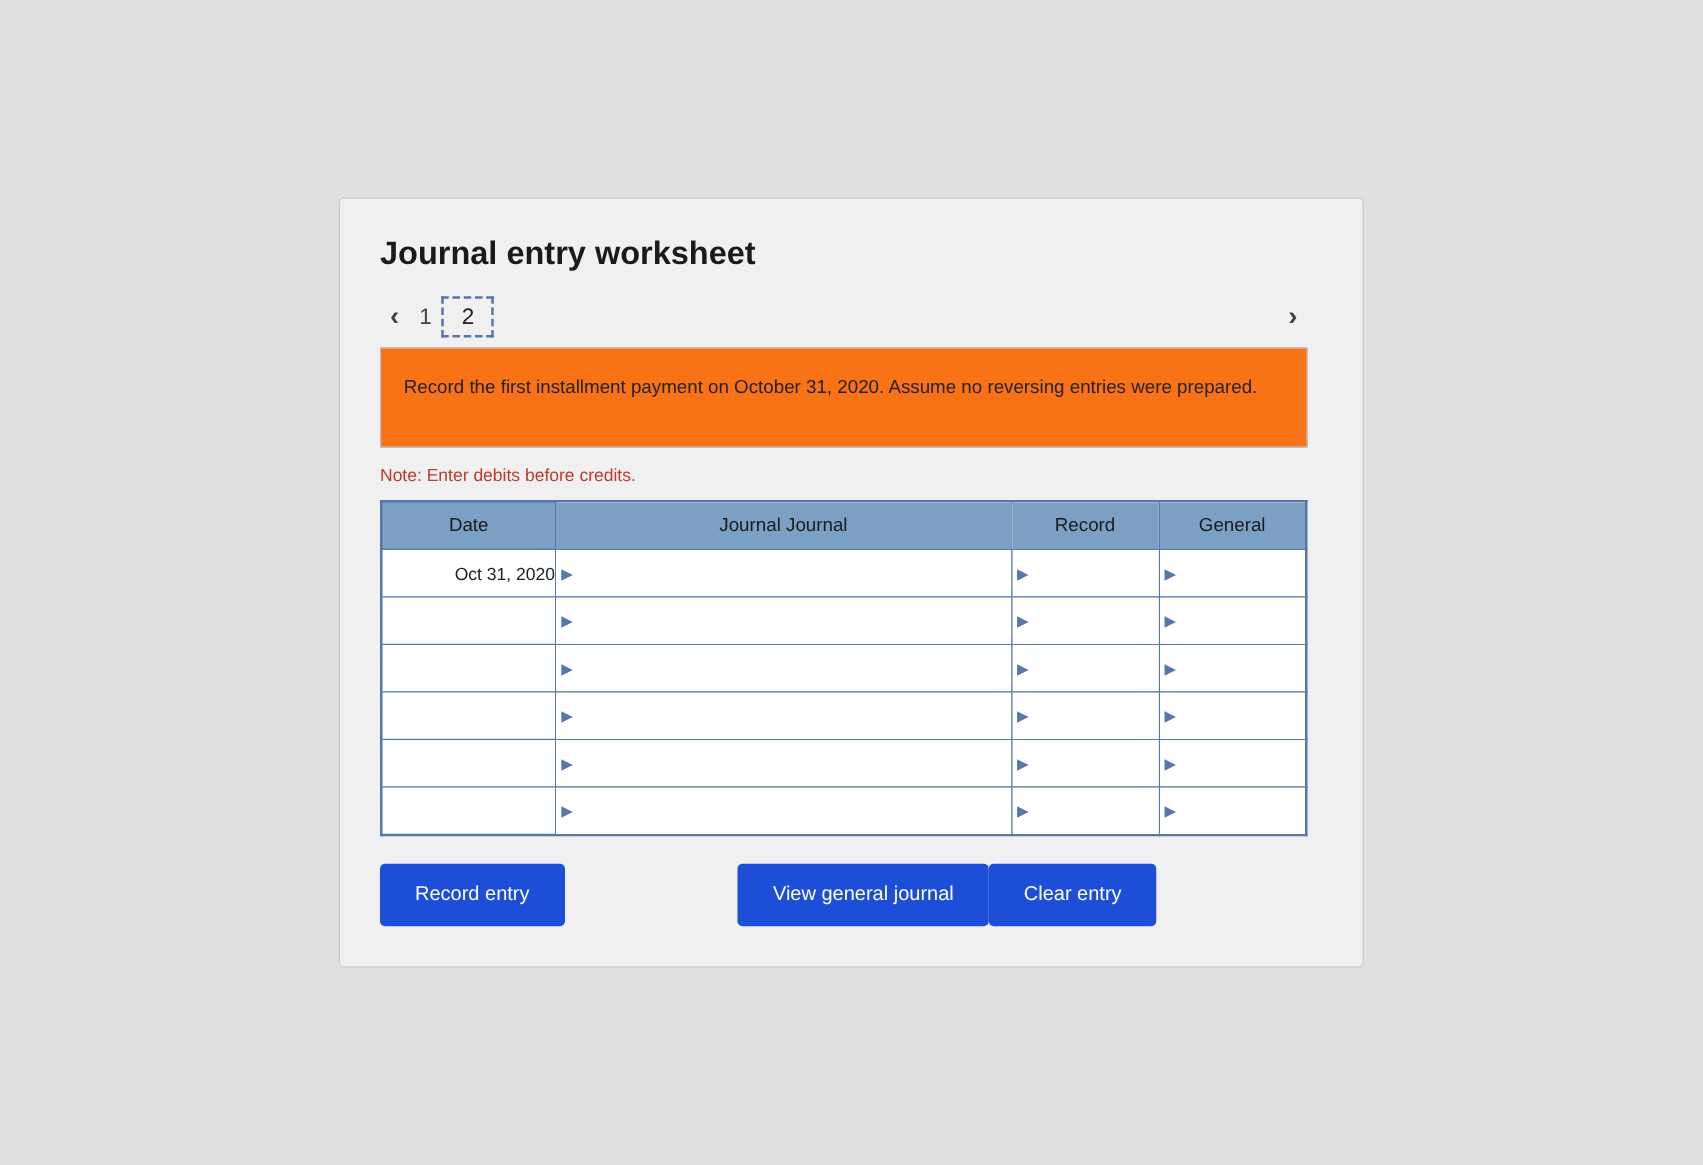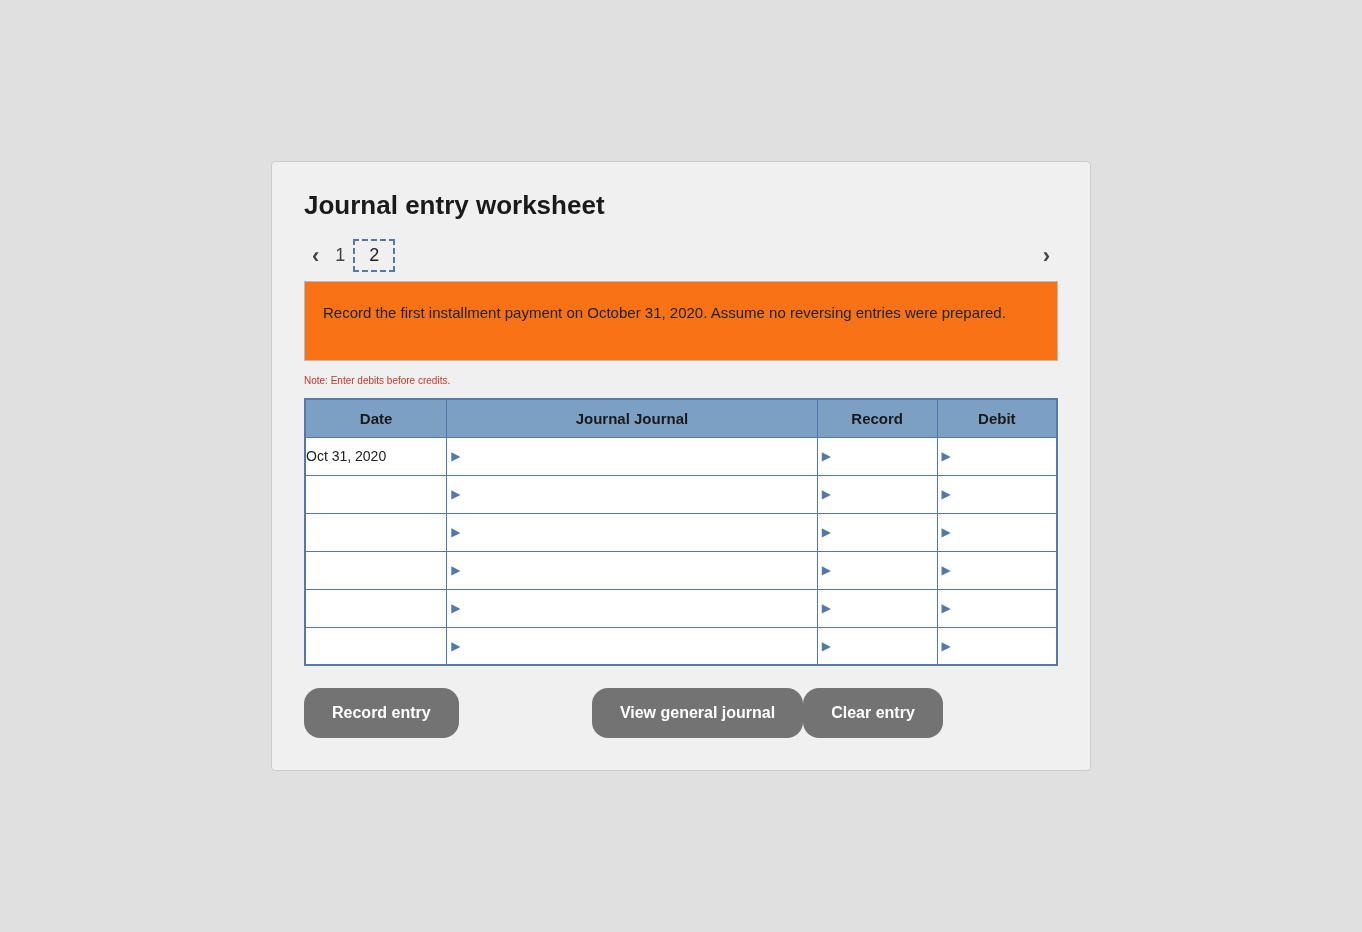--- a/index.html
+++ b/index.html
@@ -8,21 +8,21 @@
       font-family: Arial, sans-serif;
       display: flex;
       justify-content: center;
       align-items: center;
       min-height: 100vh;
     }
     .container {
       background: #f0f0f0;
       border: 1px solid #ccc;
       border-radius: 4px;
-      padding: 28px 32px 32px 32px;
+      padding: 28px 44px 32px 32px;
       width: 820px;
       position: relative;
     }
     .page-title {
       font-size: 26px;
       font-weight: bold;
       color: #1a1a1a;
       margin-bottom: 18px;
     }
     .nav-row {
@@ -63,46 +63,46 @@
       padding: 20px 18px 24px 18px;
       margin-top: 8px;
       margin-bottom: 14px;
       font-size: 15px;
       color: #222;
       line-height: 1.5;
       min-height: 80px;
     }
     .note-text {
       color: #c0392b;
-      font-size: 10px;
+      font-size: 14px;
       margin-bottom: 12px;
     }
     
     .journal-table {
       width: 100%;
       border-collapse: collapse;
       border: 2px solid #5577aa;
     }
     .journal-table th {
       background: #7ba0c4;
       color: #1a1a1a;
-      font-weight: bold;
+      font-weight: normal;
       font-size: 15px;
       padding: 10px 8px;
       border: 1px solid #5577aa;
       text-align: center;
     }
     .journal-table td {
       border: 1px solid #5577aa;
       padding: 0;
       height: 38px;
       background: #fff;
     }
     .td-date {
-      text-align: left;
+      text-align: right;
       font-size: 14px;
       color: #222;
       padding: 8px 6px;
       width: 130px;
     }
     .td-general {
       width: 340px;
       position: relative;
     }
     .td-debit {
@@ -133,26 +133,26 @@
       pointer-events: none;
     }
     
     .btn-row {
       display: flex;
       align-items: center;
       margin-top: 22px;
       gap: 0;
     }
     .btn {
-      background: #737373;
+      background: #1d4ed8;
       color: #fff;
       font-size: 16px;
-      font-weight: bold;
+      font-weight: normal;
       border: none;
-      border-radius: 16px;
+      border-radius: 4px;
       padding: 16px 28px;
       cursor: pointer;
       white-space: nowrap;
     }
     .btn-record { margin-right: 18px; }
     .btn-clear { margin-right: auto; }
     .btn-view { margin-left: auto; }
   </style>
 </head>
 <body>
@@ -172,21 +172,21 @@
   </div>
 
   <div class="note-text">Note: Enter debits before credits.</div>
 
   <table class="journal-table">
     <thead>
       <tr>
         <th class="td-date">Date</th>
         <th class="td-general">Journal Journal</th>
         <th class="td-debit">Record</th>
-        <th class="td-credit">Debit</th>
+        <th class="td-credit">General</th>
       </tr>
     </thead>
     <tbody id="table-body">
     <tr>
           <td class="td-date">Oct 31, 2020</td>
           <td class="td-general"><span class="cell-arrow">▶</span><input class="cell-input" type="text" style=""></td>
           <td class="td-debit"><span class="cell-arrow">▶</span><input class="cell-input" type="text" style=""></td>
           <td class="td-credit"><span class="cell-arrow">▶</span><input class="cell-input" type="text" style=""></td>
         </tr>
         <tr>

